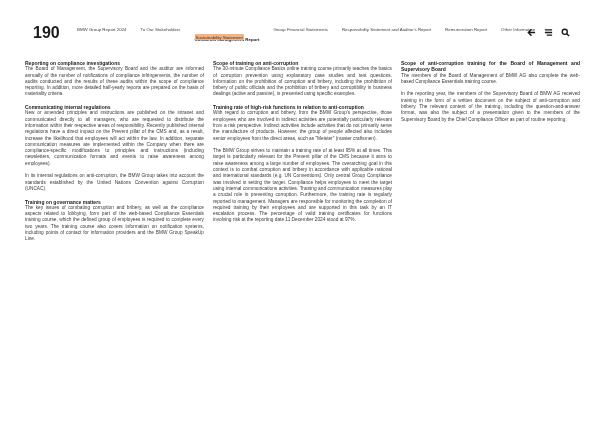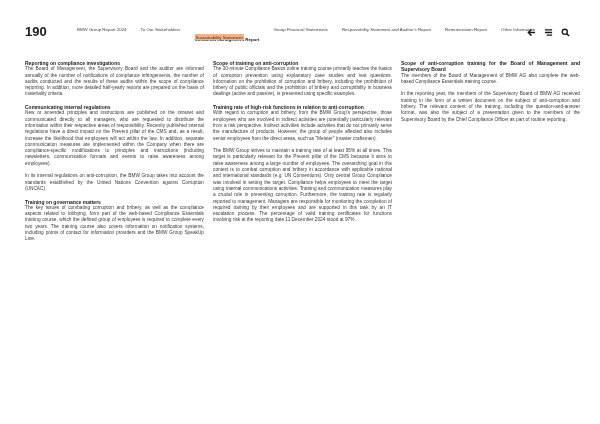--- a/index.html
+++ b/index.html
@@ -1,20 +1,20 @@
 <!DOCTYPE html>
 <html><head>
   <meta charset="utf-8">
   <style>
     * { margin: 0; padding: 0; box-sizing: border-box; }
     html, body { width: 600px; height: 424px; background: #ffffff; overflow: hidden; }
     body { font-family: "Liberation Sans", sans-serif; color: #3a3a3a; position: relative; }
 
     .topbar { position: absolute; top: 20px; left: 25px; right: 20px; height: 22px; }
-    .page-number { position: absolute; left: 0; top: 4px; font-size: 13px; font-weight: bold; color: #1a1a1a; }
+    .page-number { position: absolute; left: 8px; top: 4px; font-size: 16px; font-weight: bold; color: #1a1a1a; }
     .nav { position: absolute; left: 52px; top: 7px; display: flex; gap: 0; }
     .nav-item { font-size: 4.4px; color: #444; margin-right: 14px; white-space: nowrap; cursor: pointer; }
     .nav-item.active { font-weight: bold; color: #1a1a1a; }
     .nav-group { position: relative; margin-right: 14px; }
     .nav-group .nav-item { margin-right: 0; }
     .subnav-item { position: absolute; top: 7px; left: 0; font-size: 4.4px; background: #f5b283; color: #333; padding: 0.5px 1px; white-space: nowrap; cursor: pointer; }
 
     .icons { position: absolute; right: 10px; top: 3px; display: flex; gap: 8px; align-items: center; }
     .icon { width: 9px; height: 9px; display: inline-block; cursor: pointer; }
 

